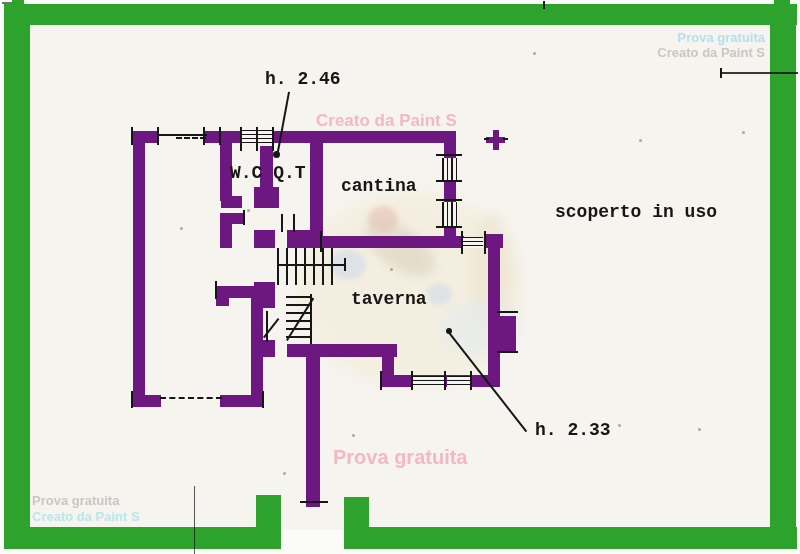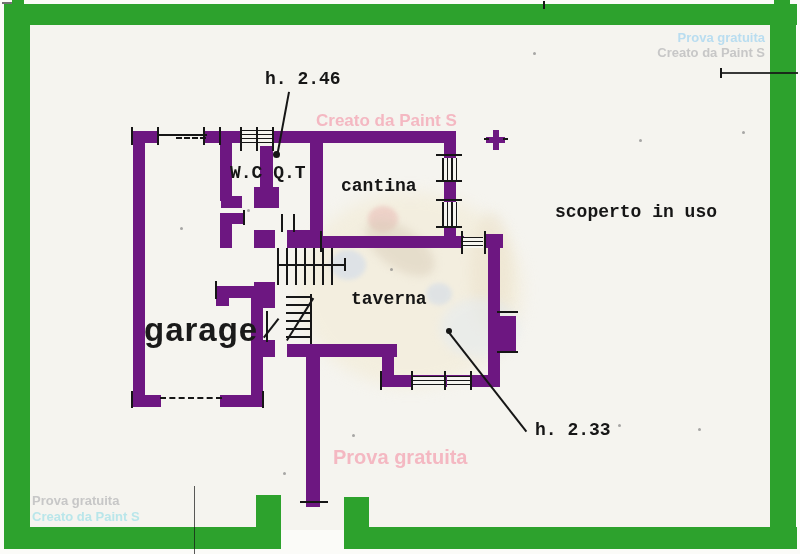--- a/index.html
+++ b/index.html
@@ -168,20 +168,19 @@
       <div class="speck" style="left: 618px; top: 424px;"></div>
       <div class="speck" style="left: 698px; top: 428px;"></div>
       <div class="speck" style="left: 533px; top: 52px;"></div>
       <div class="speck" style="left: 352px; top: 434px;"></div>
       <div class="speck" style="left: 742px; top: 131px;"></div>
       <div class="speck" style="left: 283px; top: 472px;"></div>
     </div>
 
   <div id="garden">
   </div>
-  <div id="lbl-garage">garage</div>
   <div class="mono" style="left:230px;top:163px;">W.C Q.T</div>
   <div class="mono" style="left:341px;top:176px;">cantina</div>
   <div class="mono" style="left:351px;top:289px;">taverna</div>
   <div class="mono" style="left:265px;top:69px;">h. 2.46</div>
   <div class="mono" style="left:535px;top:420px;">h. 2.33</div>
   <div class="mono" style="left:511px;top:202px;margin-left:44px;">scoperto in uso</div>
 </div>
 
 </body></html>

